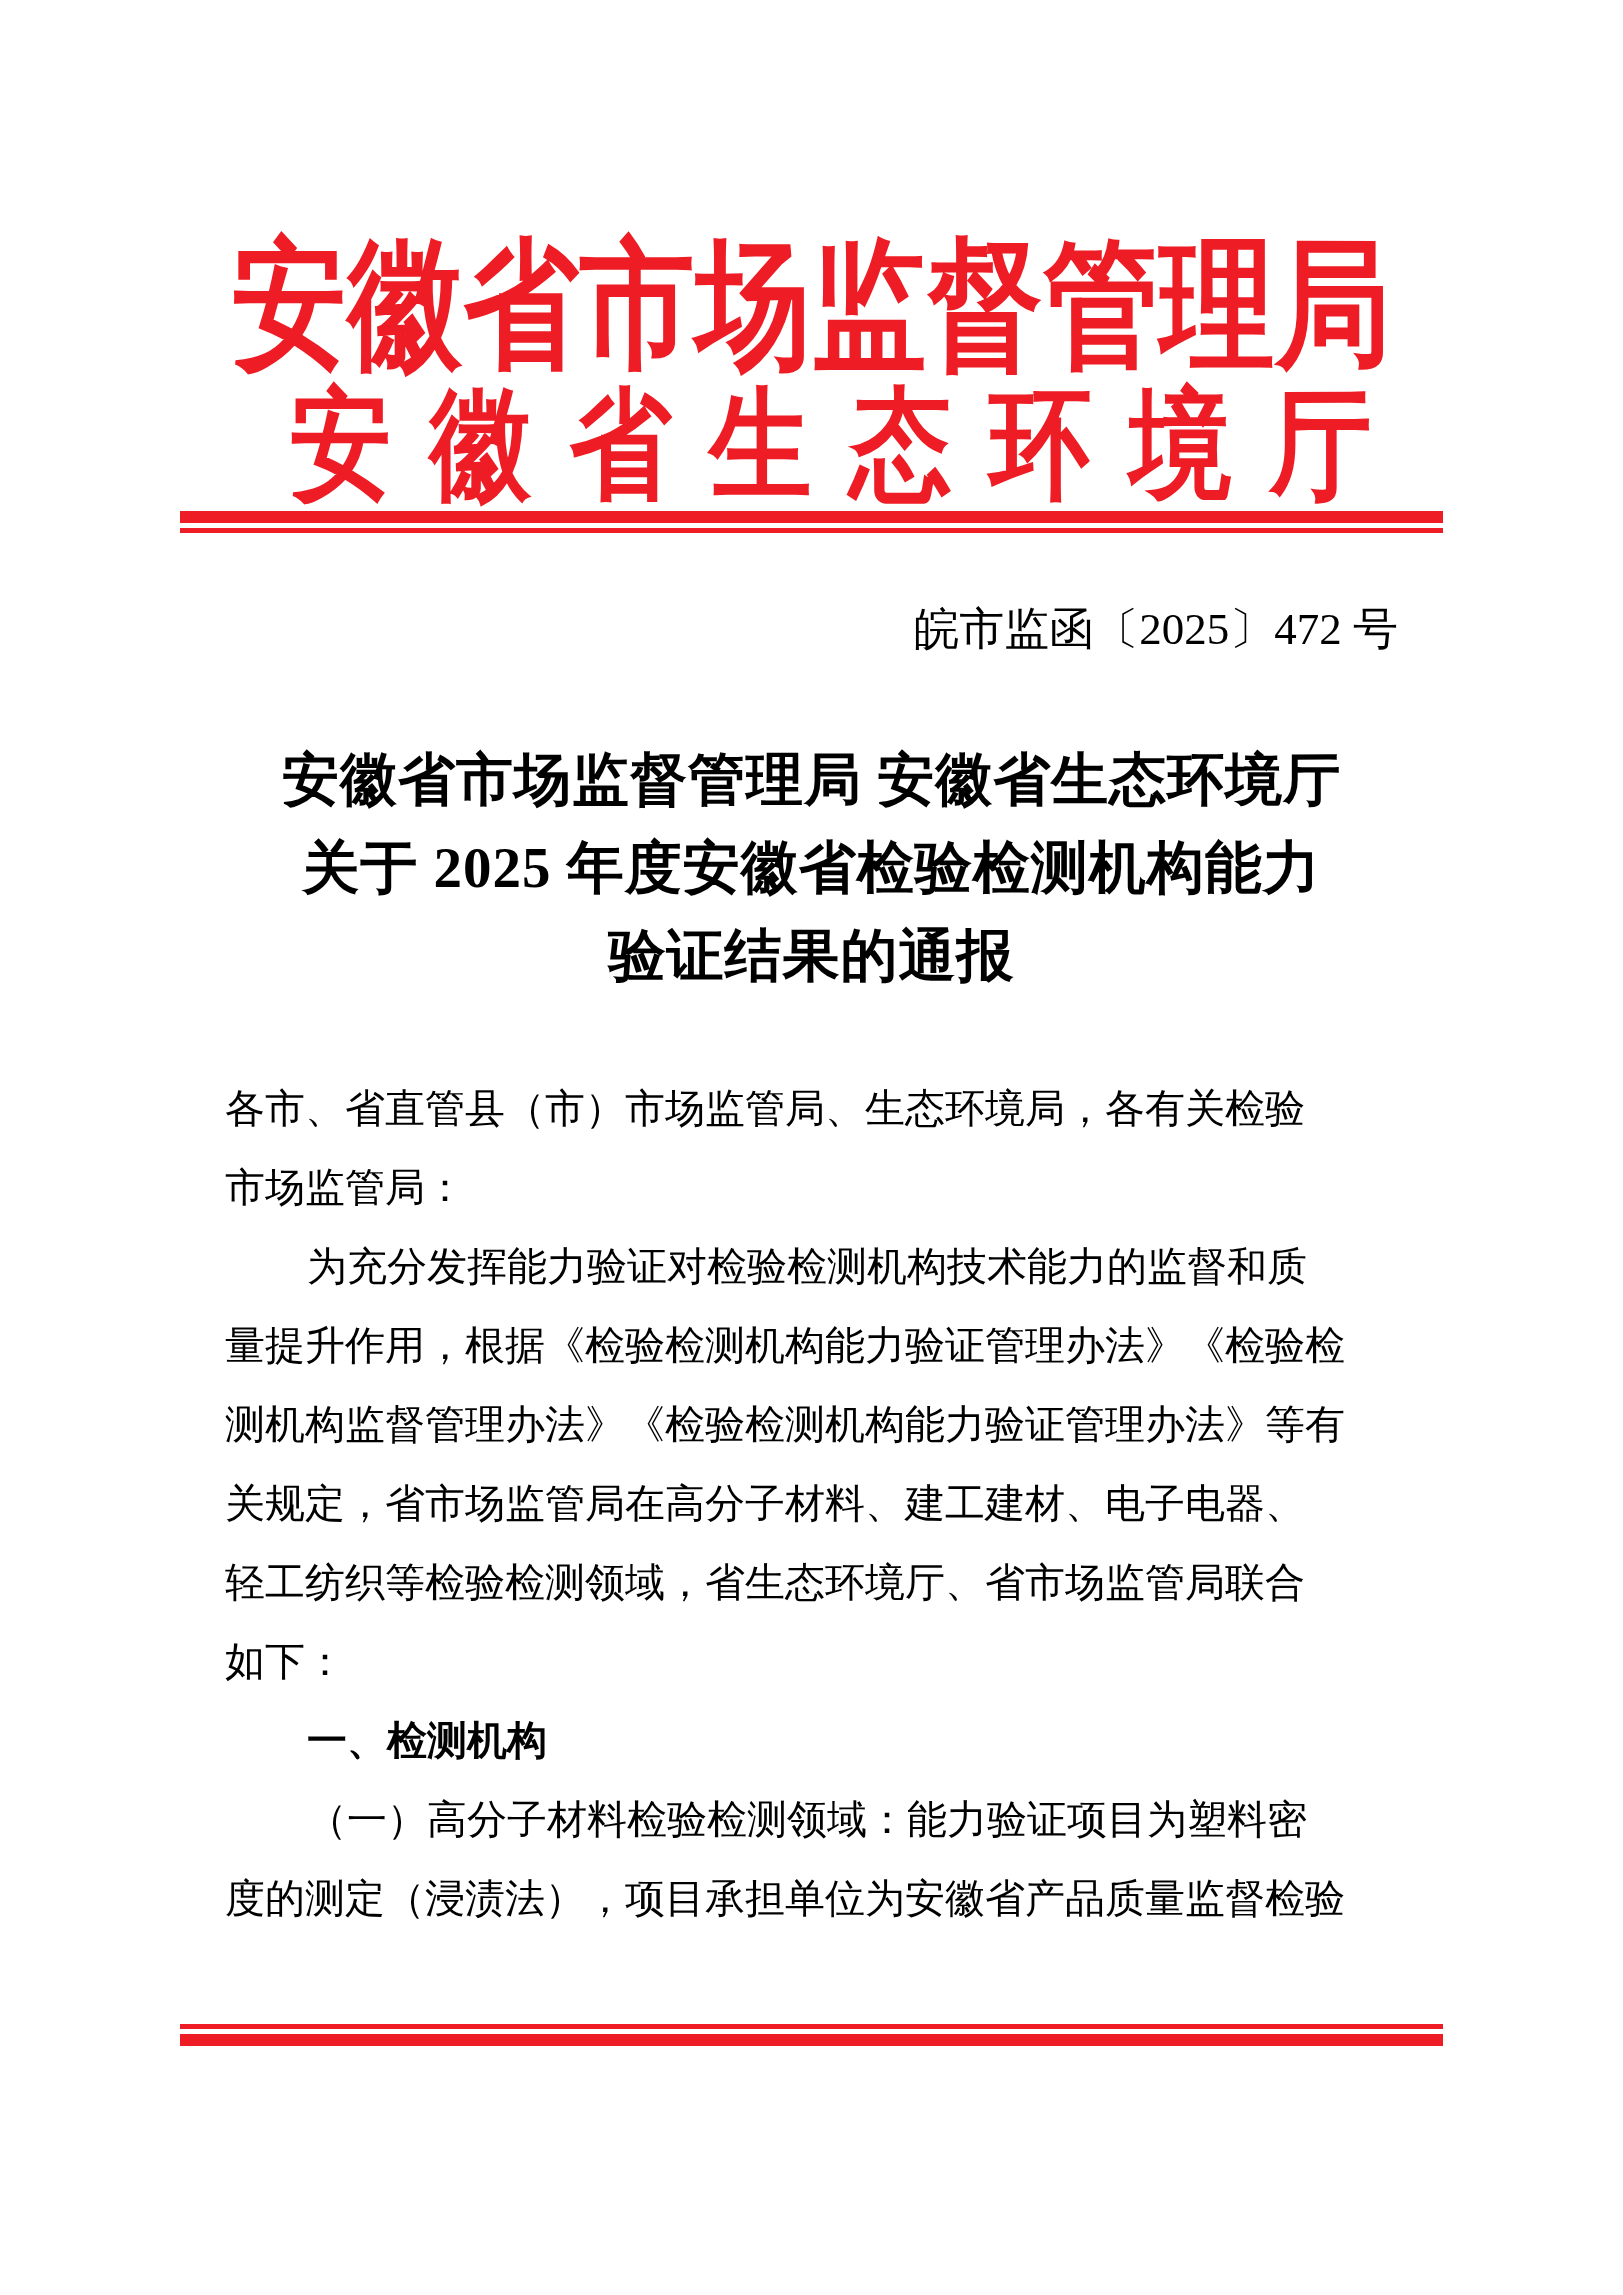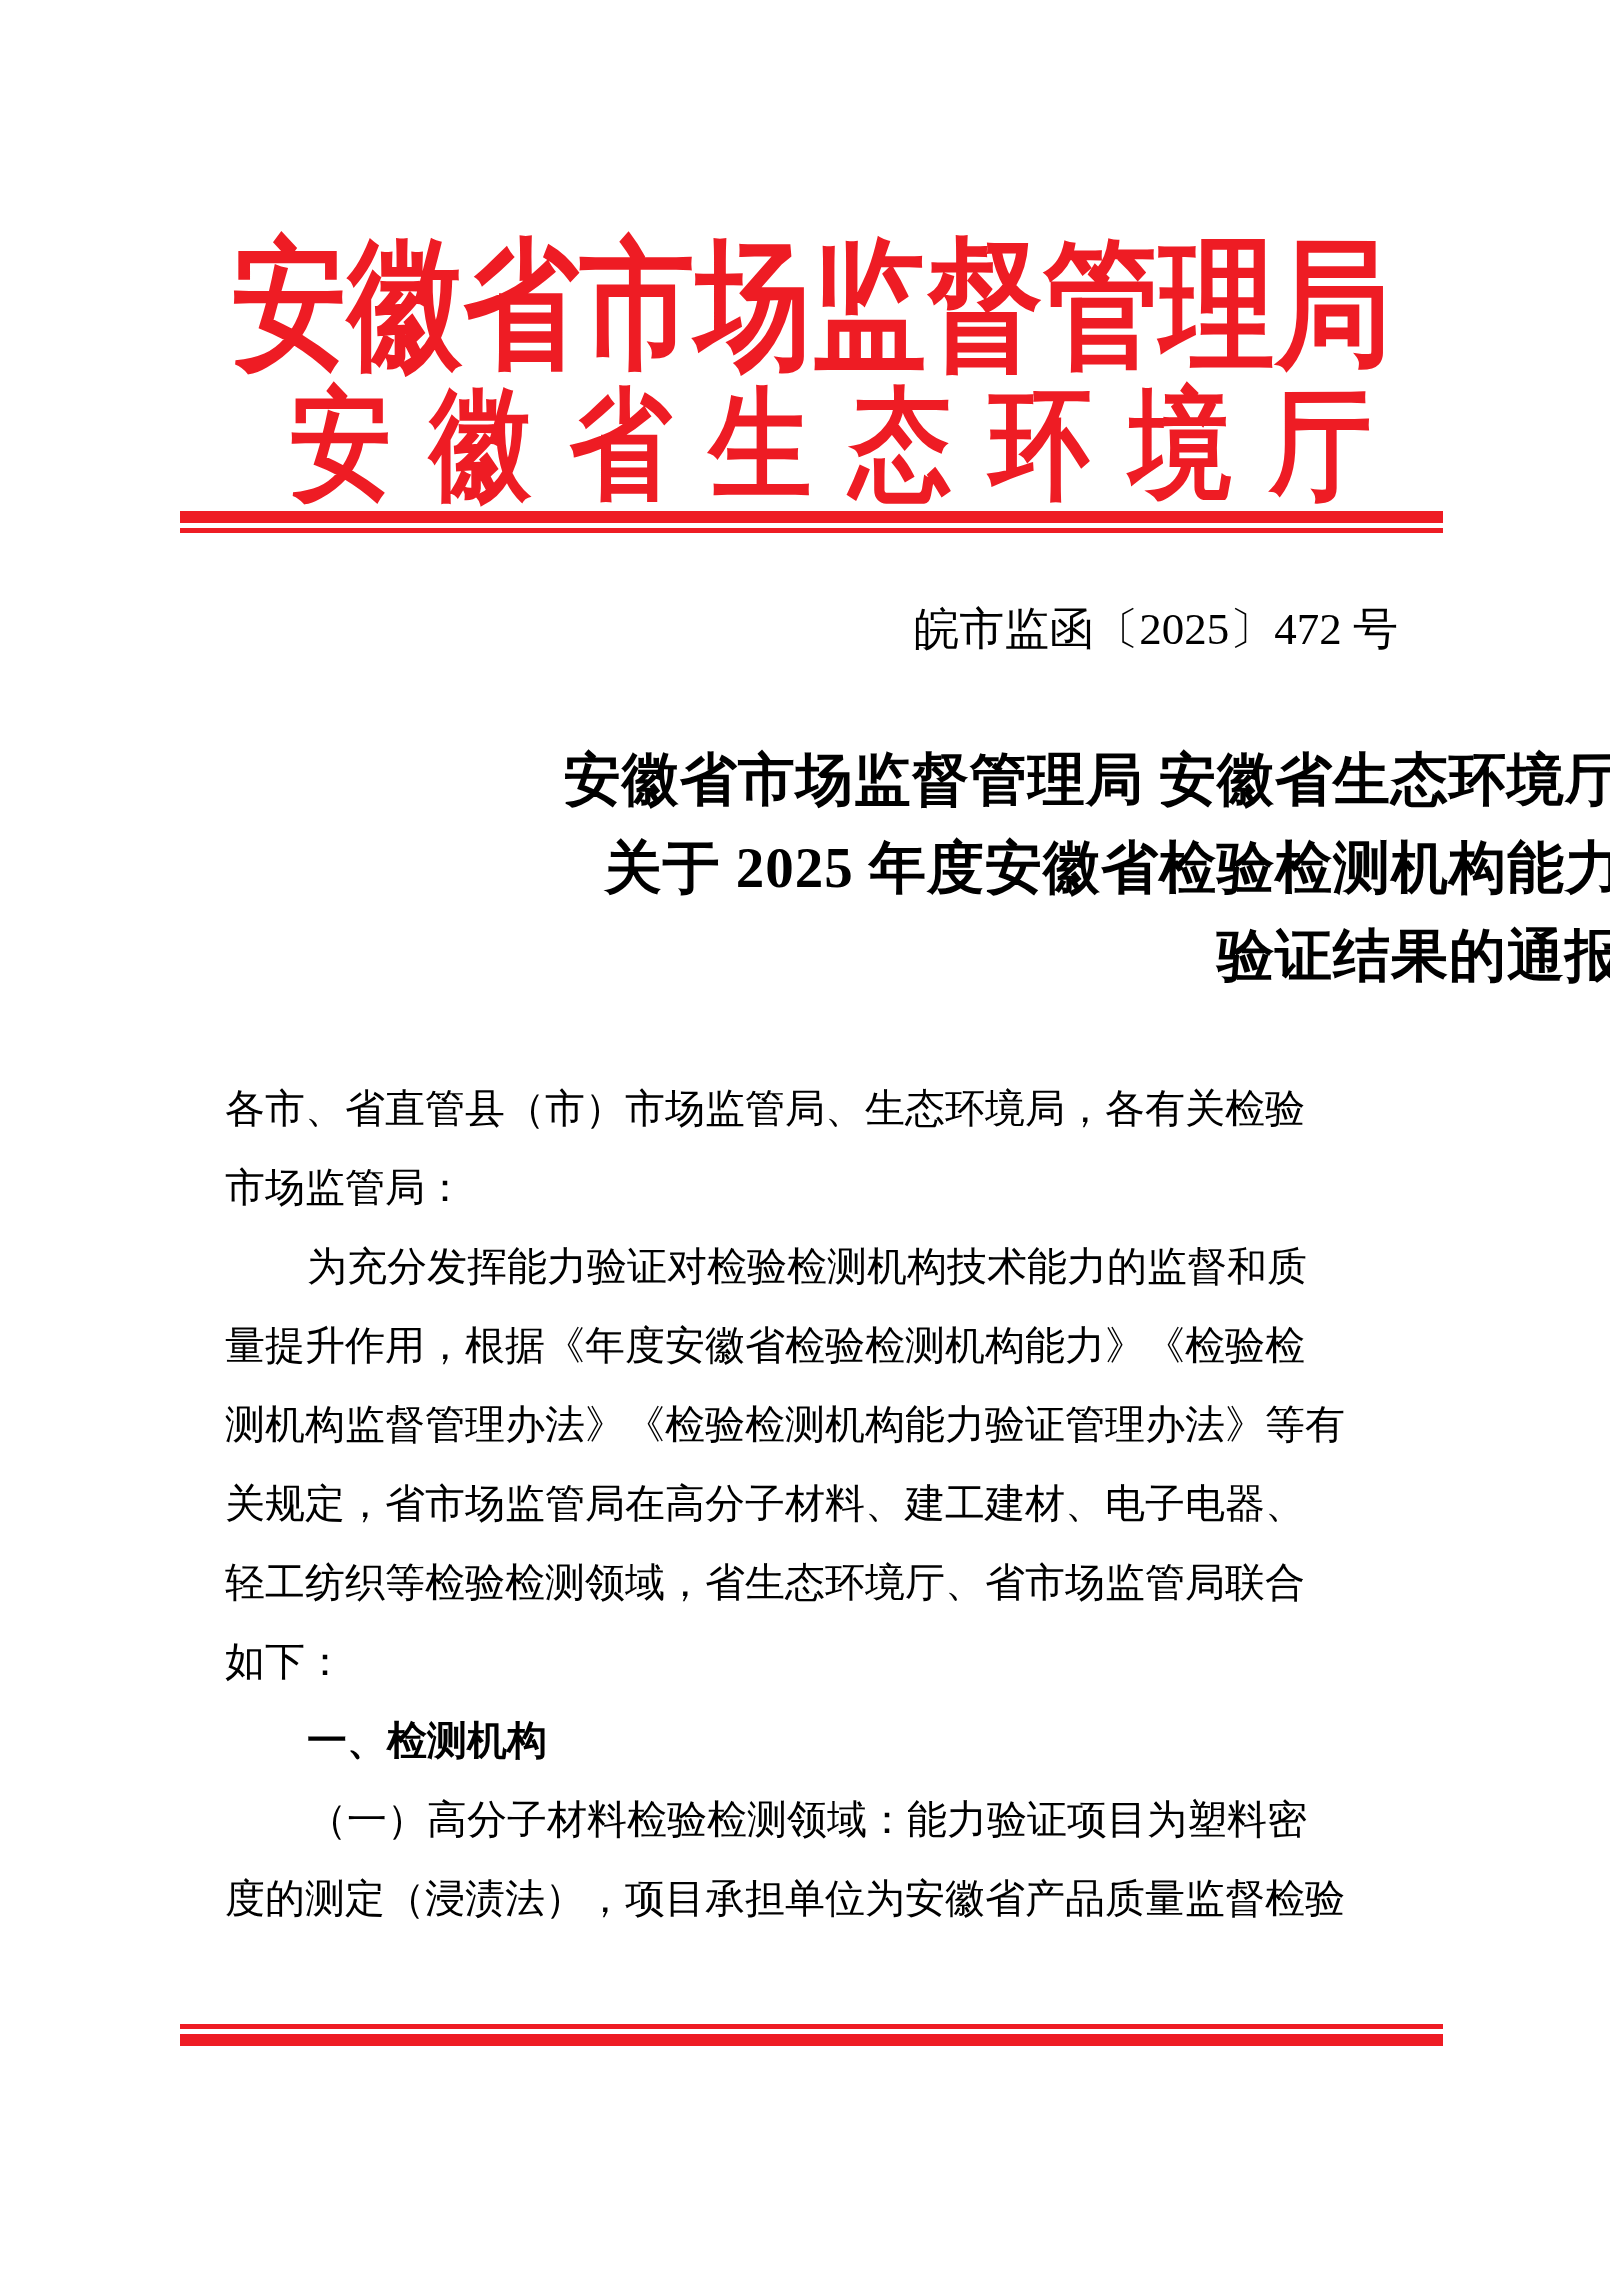--- a/index.html
+++ b/index.html
@@ -61,21 +61,21 @@
     font-size: 45px; line-height: 56px;
     white-space: nowrap;
     margin-top: 13px;
   }
 
   
   .doc-title {
     position: absolute;
     top: 736px;
     left: 0; width: 1623px;
-    text-align: right;
+    text-align: center;
     font-weight: bold;
     font-size: 57px;
     line-height: 88px;
     letter-spacing: 1px;
   }
   .doc-title .t-line { white-space: nowrap; }
 
   
   .doc-body {
     position: absolute;
@@ -111,21 +111,21 @@
   <div class="doc-title">
     <div class="t-line">安徽省市场监督管理局 安徽省生态环境厅</div>
     <div class="t-line">关于 2025 年度安徽省检验检测机构能力</div>
     <div class="t-line">验证结果的通报</div>
   </div>
 
   <div class="doc-body">
     <div class="b-line">各市、省直管县（市）市场监管局、生态环境局，各有关检验</div>
     <div class="b-line">市场监管局：</div>
     <div class="b-line indent">为充分发挥能力验证对检验检测机构技术能力的监督和质</div>
-    <div class="b-line">量提升作用，根据《年度安徽省检验检测机构能力》《检验检</div>
+    <div class="b-line">量提升作用，根据《检验检测机构能力验证管理办法》《检验检</div>
     <div class="b-line">测机构监督管理办法》《检验检测机构能力验证管理办法》等有</div>
     <div class="b-line">关规定，省市场监管局在高分子材料、建工建材、电子电器、</div>
     <div class="b-line">轻工纺织等检验检测领域，省生态环境厅、省市场监管局联合</div>
     <div class="b-line">如下：</div>
     <div class="b-line indent heading">一、检测机构</div>
     <div class="b-line indent">（一）高分子材料检验检测领域：能力验证项目为塑料密</div>
     <div class="b-line">度的测定（浸渍法），项目承担单位为安徽省产品质量监督检验</div>
   </div>
 
   <div class="rule rule-bottom">

